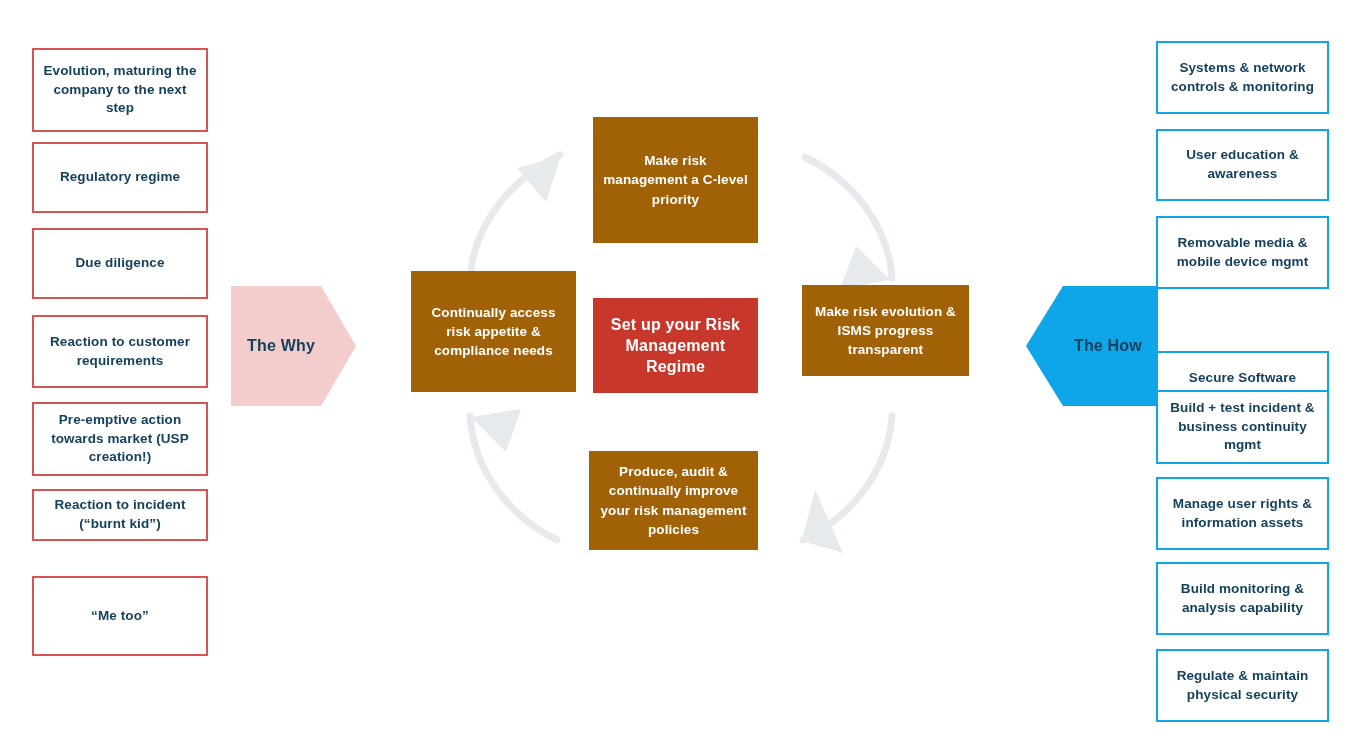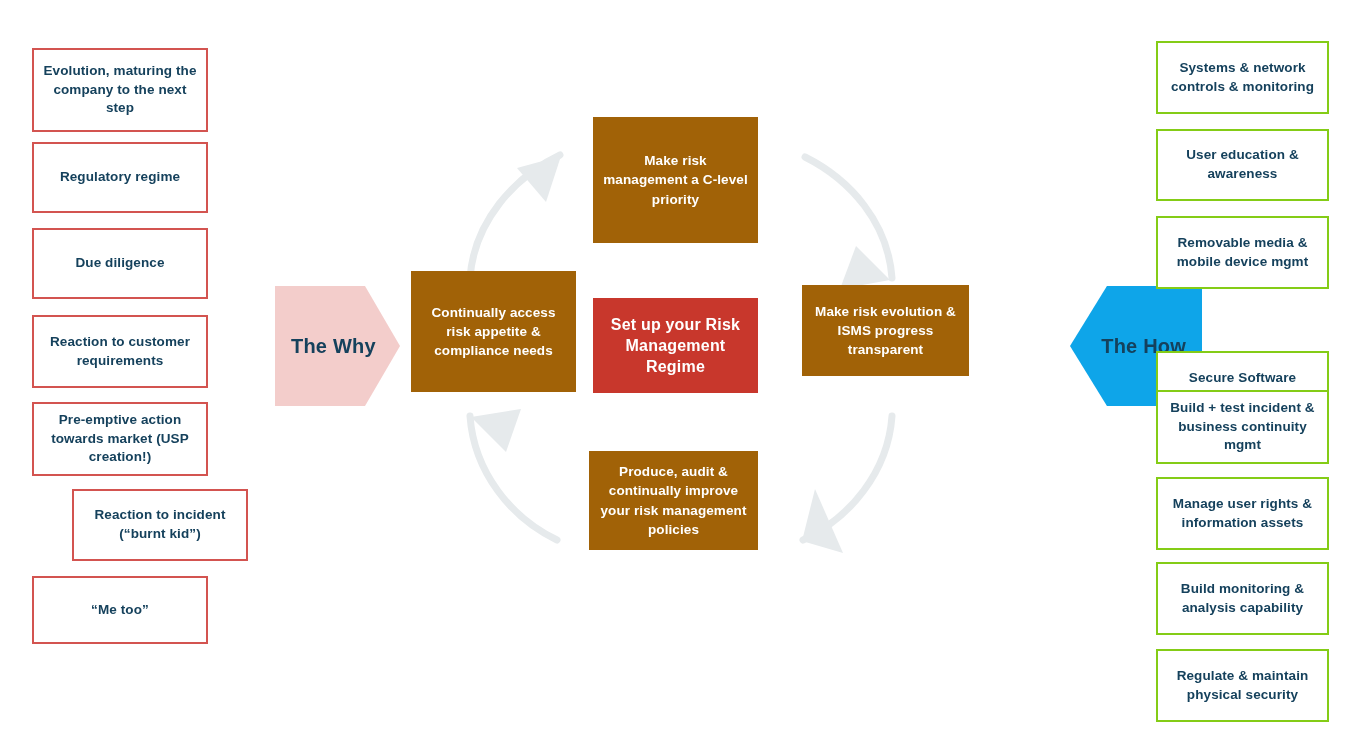--- a/index.html
+++ b/index.html
@@ -32,21 +32,21 @@
     text-align: center;
     background: #ffffff;
     color: #15415c;
     font-size: 13.5px;
     font-weight: 700;
     line-height: 1.38;
     padding: 4px 9px;
     letter-spacing: 0.1px;
   }
   .box-why  { border: 2px solid #d35450; }
-  .box-how  { border: 2px solid #84cc16; }
+  .box-how  { border: 2px solid #0ea5e9; }
 
   
   .cycle-box {
     position: absolute;
     box-sizing: border-box;
     display: flex;
     align-items: center;
     justify-content: center;
     text-align: center;
     background: #a16207;
@@ -72,24 +72,23 @@
     padding: 6px 10px;
     letter-spacing: 0.2px;
   }
 
   
   .chevron {
     position: absolute;
     display: flex;
     align-items: center;
     color: #15415c;
-    font-size: 20px;
+    font-size: 16px;
     font-weight: 700;
     letter-spacing: 0.2px;
-    margin-left: 44px;
   }
   .chevron-why {
     background: #f3cdcb;
     clip-path: polygon(0 0, 72% 0, 100% 50%, 72% 100%, 0 100%);
     justify-content: flex-start;
     padding-left: 16px;
   }
   .chevron-how {
     background: #0ea5e9;
     clip-path: polygon(28% 0, 100% 0, 100% 100%, 28% 100%, 0 50%);
@@ -118,24 +117,24 @@
   </div>
   <div class="outline-box box-why" style="left:32px; top:228px; width:176px; height:71px;">
     <span>Due diligence</span>
   </div>
   <div class="outline-box box-why" style="left:32px; top:315px; width:176px; height:73px;">
     <span>Reaction to customer requirements</span>
   </div>
   <div class="outline-box box-why" style="left:32px; top:402px; width:176px; height:74px;">
     <span>Pre-emptive action towards market (USP creation!)</span>
   </div>
-  <div class="outline-box box-why" style="left:32px; top:489px; width:176px; height:72px;margin-left:40px;">
+  <div class="outline-box box-why" style="left:32px; top:489px; width:176px; height:52px;">
     <span>Reaction to incident (“burnt kid”)</span>
   </div>
-  <div class="outline-box box-why" style="left:32px; top:576px; width:176px; height:68px;text-align:right;">
+  <div class="outline-box box-why" style="left:32px; top:576px; width:176px; height:80px;text-align:right;">
     <span>“Me too”</span>
   </div>
 
   <div class="chevron chevron-why" style="left:231px; top:286px; width:109px; height:120px;">
     <span>The Why</span>
   </div>
 
   <svg class="cycle-arrows" viewBox="0 0 1362 746" xmlns="http://www.w3.org/2000/svg">
     <g fill="none" stroke="#e6eaec" stroke-width="7" stroke-linecap="round">
 

